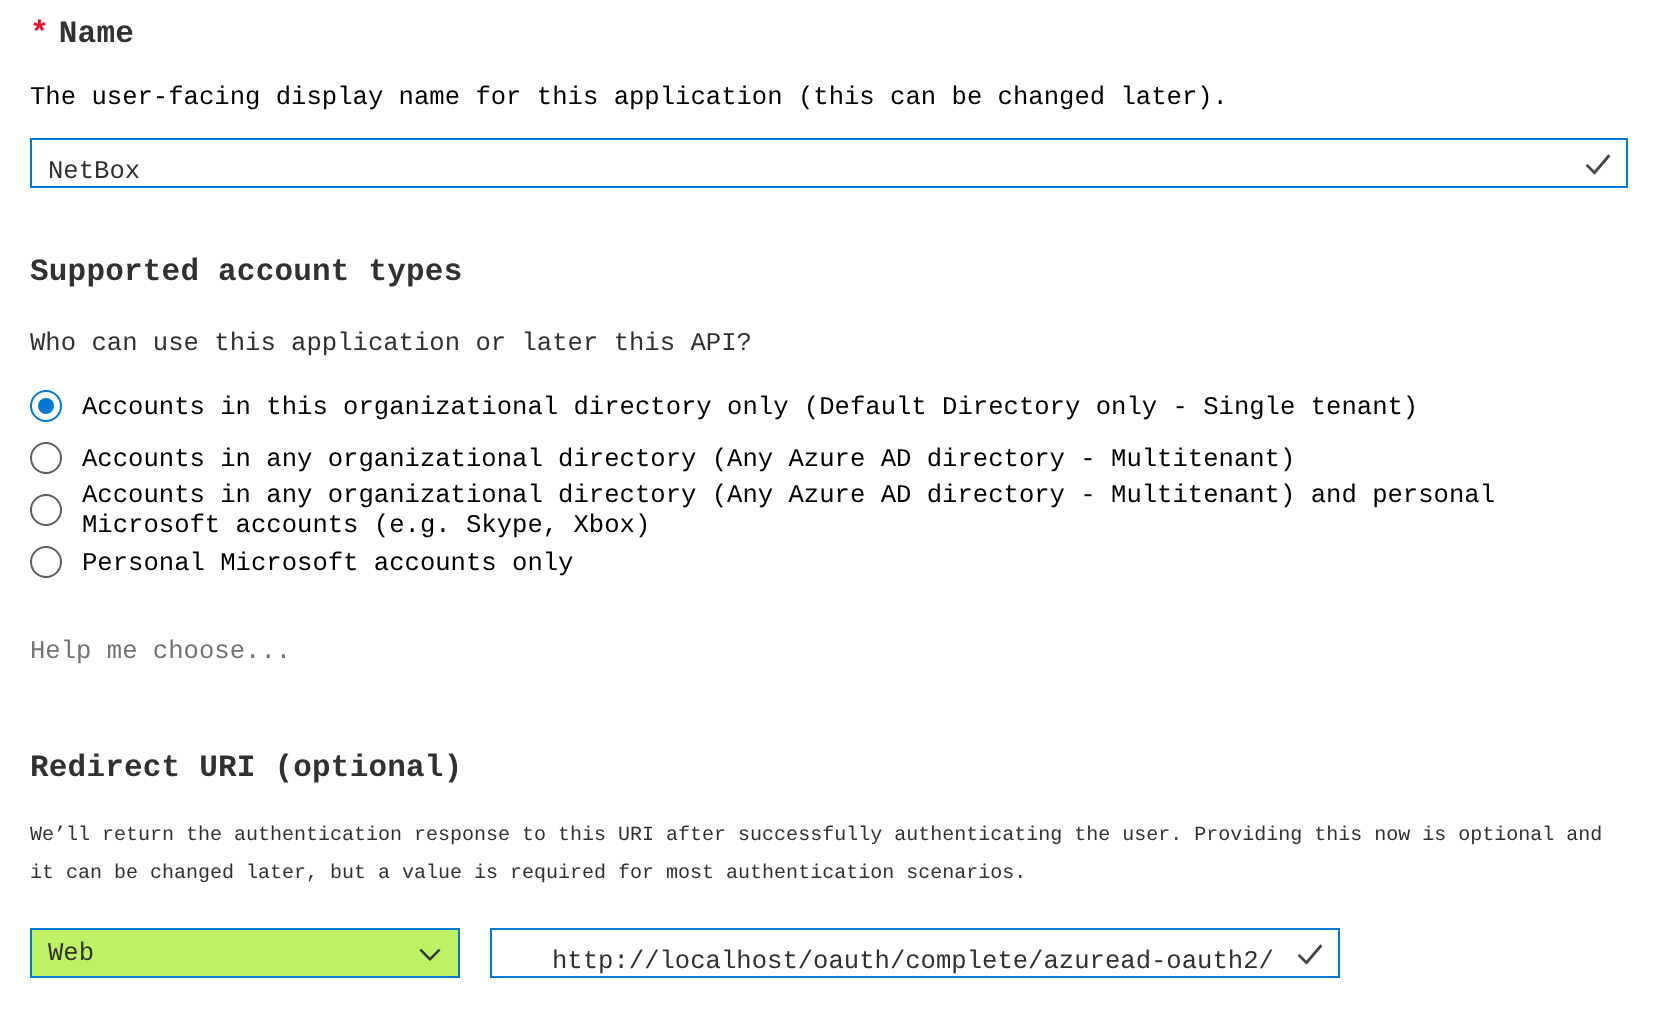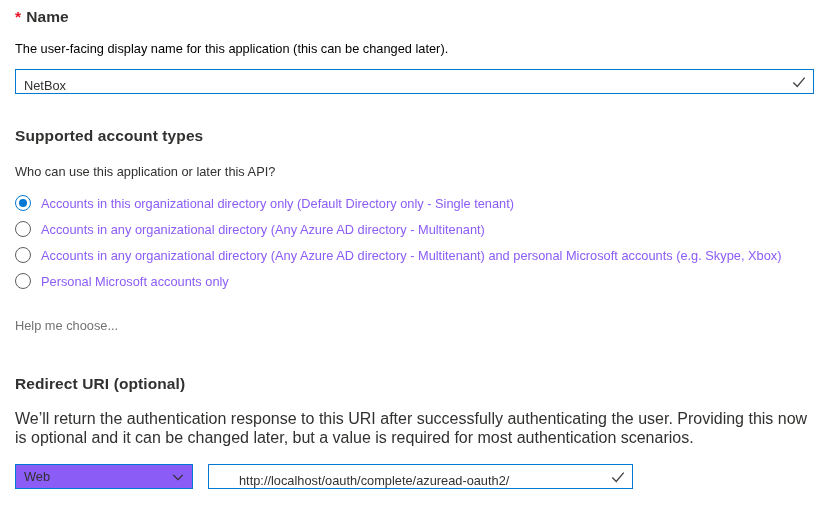--- a/index.html
+++ b/index.html
@@ -4,21 +4,21 @@
 <style>
   * { box-sizing: border-box; }
   html, body { margin: 0; padding: 0; background: #ffffff; }
   body {
     width: 829px;
     height: 516px;
     font-family: "Liberation Sans", "DejaVu Sans", sans-serif;
     color: #323130;
     overflow: hidden;
   }
-  .page { padding: 8px 15px 0 15px; }
+  .page { padding: 8px 15px 0 15px; font-family: Liberation Mono, monospace; }
 
   .section-title {
     font-size: 15.5px;
     font-weight: 600;
     color: #323130;
     letter-spacing: 0.1px;
   }
   .required-marker { color: #e81123; margin-right: 5px; font-weight: 600; }
 
   .field-desc {
@@ -72,52 +72,52 @@
     justify-content: center;
   }
   .radio-row.selected .radio-circle { border-color: #0078d4; }
   .radio-row.selected .radio-circle::after {
     content: "";
     width: 8px;
     height: 8px;
     border-radius: 50%;
     background: #0078d4;
   }
-  .radio-label { margin-left: 10px; font-size: 12.8px; color: #8b5cf6; }
+  .radio-label { margin-left: 10px; font-size: 12.8px; color: #000000; }
 
   .help-link {
     display: inline-block;
     margin-top: 24px;
     font-size: 12.8px;
     color: #737373;
     text-decoration: none;
     cursor: pointer;
   }
 
   .redirect-section { margin-top: 41px; }
   .redirect-desc {
     margin-top: 16px;
-    font-size: 16px;
+    font-size: 10px;
     line-height: 19px;
     color: #323130;
     max-width: 800px;
   }
 
   .redirect-row {
     margin-top: 17px;
     display: flex;
     align-items: center;
     gap: 15px;
   }
   .dropdown {
     position: relative;
-    width: 178px;
+    width: 215px;
     height: 25px;
     border: 1px solid #0078d4;
-    background: #8b5cf6;
+    background: #bef264;
     display: flex;
     align-items: center;
     padding: 0 26px 0 8px;
     font-size: 12.8px;
     cursor: pointer;
   }
   .redirect-row .text-input {
     margin-top: 0;
     width: 425px;
     flex: 0 0 auto;

